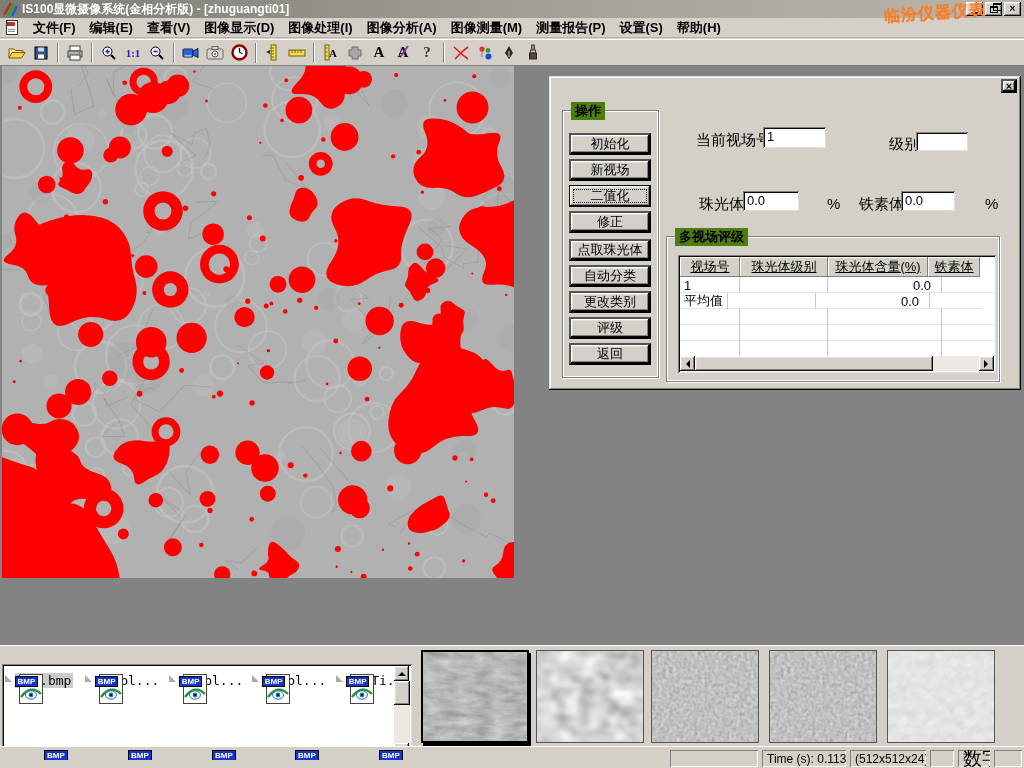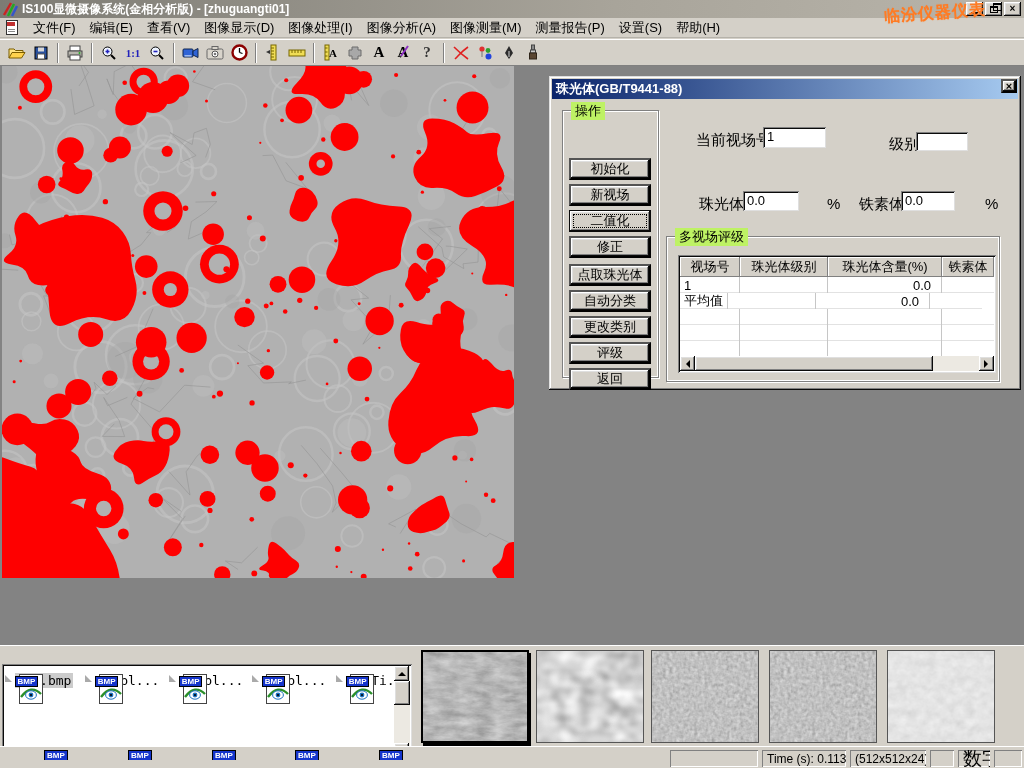--- a/index.html
+++ b/index.html
@@ -16,21 +16,21 @@
   .win-controls{position:absolute;top:2px;display:flex;gap:2px;}
   .win-controls.row1{right:3px;}
   .win-btn{width:17px;height:14px;display:flex;align-items:center;justify-content:center;
     font-size:10px;font-weight:bold;color:#000;line-height:1;padding:0;}
   .glyph-min{width:7px;height:2px;background:#000;margin-top:7px;}
   .glyph-restore{width:8px;height:7px;border:1px solid #000;border-top-width:2px;background:#d4d0c8;position:relative;}
   .glyph-restore:before{content:"";position:absolute;left:2px;top:-5px;width:7px;height:5px;border:1px solid #000;border-top-width:2px;}
   
   .menubar{position:absolute;left:0;top:18px;width:1024px;height:20px;background:#d4d0c8;
     display:flex;align-items:center;border-bottom:1px solid #b5b2aa;}
-  .menu-item{padding:2px 7px;font-size:13px;white-space:nowrap;cursor:default;}
+  .menu-item{padding:2px 7px;font-size:13px;white-space:nowrap;cursor:default;font-weight:bold;}
   .doc-icon{width:16px;height:16px;margin:0 6px 0 4px;position:relative;}
   .doc-icon .pg{position:absolute;left:2px;top:0;width:12px;height:15px;background:#fff;border:1px solid #333;}
   .doc-icon .bd{position:absolute;left:3px;top:2px;width:8px;height:4px;background:#c03030;}
   .doc-icon .ln{position:absolute;left:4px;top:9px;width:7px;height:1px;background:#888;box-shadow:0 2px #888;}
   .watermark{position:absolute;left:884px;top:3px;color:#ff7b23;font-weight:bold;font-size:16px;
     transform:rotate(-4deg);z-index:60;letter-spacing:1px;text-shadow:0 0 1px rgba(255,123,35,.6);}
   
   .toolbar{position:absolute;left:0;top:39px;width:1024px;height:27px;background:#d4d0c8;
     display:flex;align-items:center;padding-left:5px;border-top:1px solid #fff;border-bottom:1px solid #808080;}
   .tbtn{width:24px;height:24px;display:flex;align-items:center;justify-content:center;position:relative;}
@@ -45,30 +45,30 @@
   .image-host{position:absolute;left:2px;top:0;width:512px;height:512px;background:#b1b1b1;overflow:hidden;}
   
   .dialog{position:absolute;left:549px;top:10px;width:472px;height:314px;background:#d4d0c8;
     box-shadow:inset -1px -1px #0a0a0a,inset 1px 1px #dfdfdf,inset -2px -2px #808080,inset 2px 2px #fff;
     font-size:13px;}
   .dlg-title{position:absolute;left:3px;top:3px;right:3px;height:20px;
     background:linear-gradient(90deg,#0a246a,#a6caf0);color:#fff;font-weight:bold;
     display:flex;align-items:center;padding:0 4px;font-size:13px;}
   .dlg-close{position:absolute;right:4px;top:3px;width:16px;height:14px;font-size:11px;}
   .groupbox{position:absolute;border:1px solid #808080;box-shadow:inset 1px 1px #fff,inset -1px -1px #fff,1px 1px #fff;}
-  .legend{position:absolute;top:-9px;left:8px;background:#bef264;padding:0 4px;font-size:13px;}
-  .op-btn{position:absolute;left:20px;width:82px;height:22px;font-size:13px;display:flex;align-items:center;justify-content:center;font-family:inherit;margin-top:25px;}
+  .legend{position:absolute;top:-9px;left:8px;background:#4d7c0f;padding:0 4px;font-size:13px;font-weight:bold;}
+  .op-btn{position:absolute;left:20px;width:82px;height:22px;font-size:13px;display:flex;align-items:center;justify-content:center;font-family:inherit;}
   .op-btn.focused{border:1px solid #0a0a0a;outline:1px dotted #000;outline-offset:-5px;}
   .dlg-label{position:absolute;font-size:15px;white-space:nowrap;margin-left:16px;}
   .edit{position:absolute;background:#fff;box-shadow:inset 1px 1px #808080,inset -1px -1px #dfdfdf,inset 2px 2px #0a0a0a,inset -2px -2px #fff;
     font-size:13px;padding:2px 4px;overflow:hidden;white-space:nowrap;}
   
   .mtable{position:absolute;left:129px;top:179px;width:318px;height:118px;background:#fff;
     box-shadow:inset 1px 1px #808080,inset -1px -1px #dfdfdf,inset 2px 2px #0a0a0a,inset -2px -2px #fff;overflow:hidden;}
-  .thead{position:absolute;left:2px;top:2px;height:20px;display:flex;}
+  .thead{position:absolute;left:2px;top:2px;height:20px;display:flex;text-decoration:underline;}
   .th{background:#d4d0c8;box-shadow:inset -1px -1px #808080,inset 1px 1px #fff;height:20px;
     display:flex;align-items:center;justify-content:center;font-size:13px;overflow:hidden;white-space:nowrap;flex:none;}
   .trow{position:absolute;left:2px;height:16px;display:flex;border-bottom:1px solid #e2e2e2;}
   .td{height:16px;font-size:13px;border-right:1px solid #c6c6c6;overflow:hidden;white-space:nowrap;
     padding:0 4px;display:flex;align-items:center;flex:none;}
   .td.num{justify-content:flex-end;padding-right:10px;}
   .hscroll{position:absolute;left:2px;bottom:2px;height:15px;right:2px;background:#ece9e2;display:flex;}
   .sb-btn{width:15px;height:15px;flex:none;display:flex;align-items:center;justify-content:center;}
   .sb-thumb-h{height:15px;flex:none;}
   .arr{width:0;height:0;border:4px solid transparent;}
@@ -673,23 +673,20 @@
           <circle cx="245.73771476745605" cy="235.13043761253357" r="2.6019407247193156" fill="#fe0000"></circle>
           <circle cx="473.5845642089844" cy="146.99950516223907" r="2.2750233325641602" fill="#fe0000"></circle>
           <circle cx="142.4267761707306" cy="226.99871802330017" r="1.9463794348761438" fill="#fe0000"></circle>
           <circle cx="331.347065448761" cy="74.40009069442749" r="1.3335807675495743" fill="#fe0000"></circle>
           <circle cx="303.34968996047974" cy="409.5402295589447" r="2.1569349537137894" fill="#fe0000"></circle>
           <circle cx="258.2920517921448" cy="76.811594247818" r="1.096925264177844" fill="#fe0000"></circle>
           <circle cx="452.9032179117203" cy="391.90307784080505" r="2.5842008786275983" fill="#fe0000"></circle>
         </svg></div>
 
     <div class="dialog">
-      <div class="dlg-title">
-        <span>珠光体(GB/T9441-88)</span>
-      </div>
       <button class="dlg-close raised" style="display:flex;align-items:center;justify-content:center;font-weight:bold;">
           <span>×</span>
         </button>
 
       <div class="groupbox" style="left:13px;top:34px;width:97px;height:268px;">
         <span class="legend">操作</span>
       </div>
       <button class="op-btn raised" style="top:57px">初始化</button>
       <button class="op-btn raised" style="top:83px">新视场</button>
       <button class="op-btn raised focused" style="top:109px">二值化</button>
@@ -713,21 +710,21 @@
       <div class="edit" style="left:352px;top:115px;width:54px;height:20px">0.0</div>
       <span class="dlg-label" style="left:420px;top:119px">%</span>
 
       <div class="groupbox" style="left:117px;top:160px;width:334px;height:146px">
         <span class="legend">多视场评级</span>
       </div>
       <div class="mtable">
         <div class="thead">
           <span class="th" style="width:60px">视场号</span>
           <span class="th" style="width:88px">珠光体级别</span>
-          <span class="th" style="width:114px">珠光体含量(%)</span>
+          <span class="th" style="width:100px">珠光体含量(%)</span>
           <span class="th" style="width:52px">铁素体</span>
         </div>
         <div class="trow" style="top:22px">
           <span class="td" style="width:60px">1</span>
           <span class="td" style="width:88px"></span>
           <span class="td num" style="width:114px">0.0</span>
           <span class="td" style="width:52px;border-right:none"></span>
         </div>
         <div class="trow" style="top:38px">
           <span class="td" style="width:48px">平均值</span>

